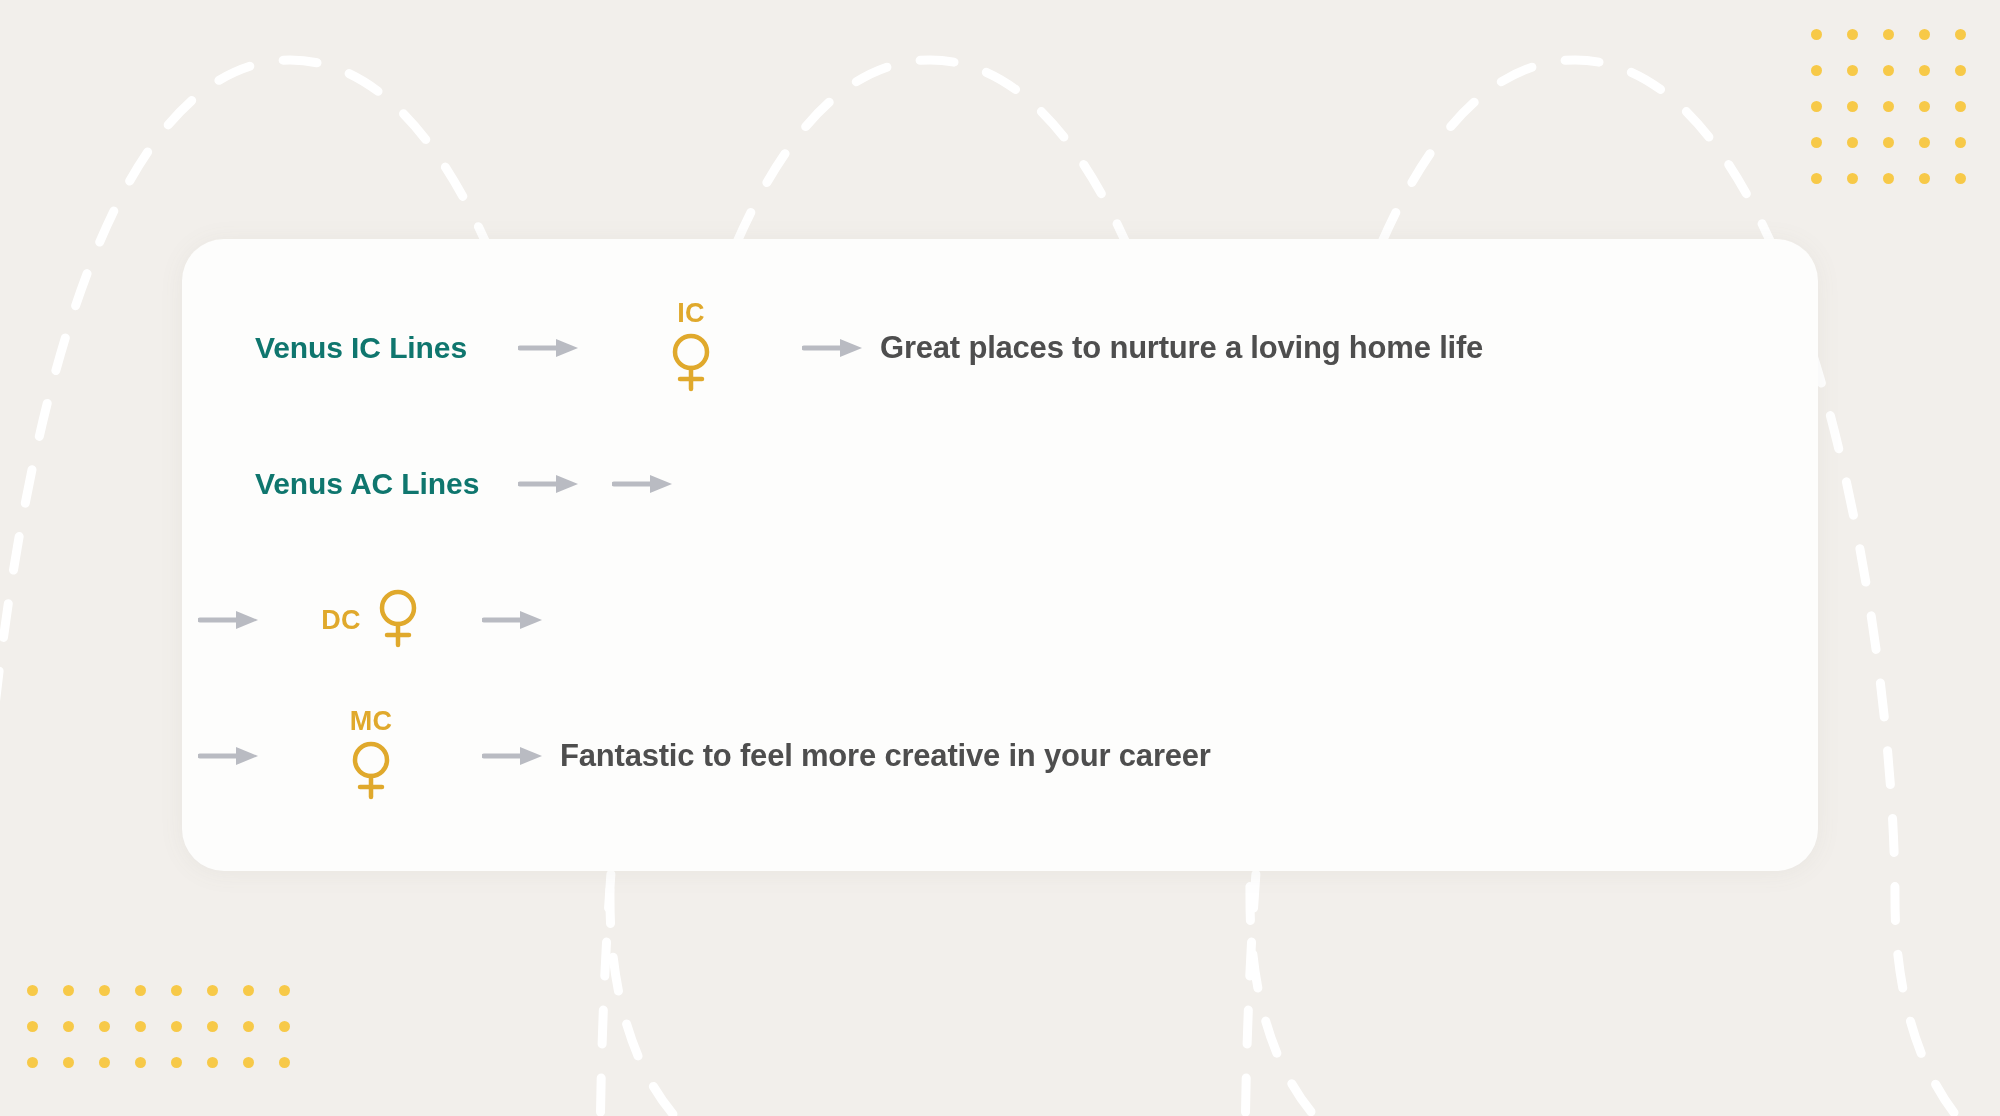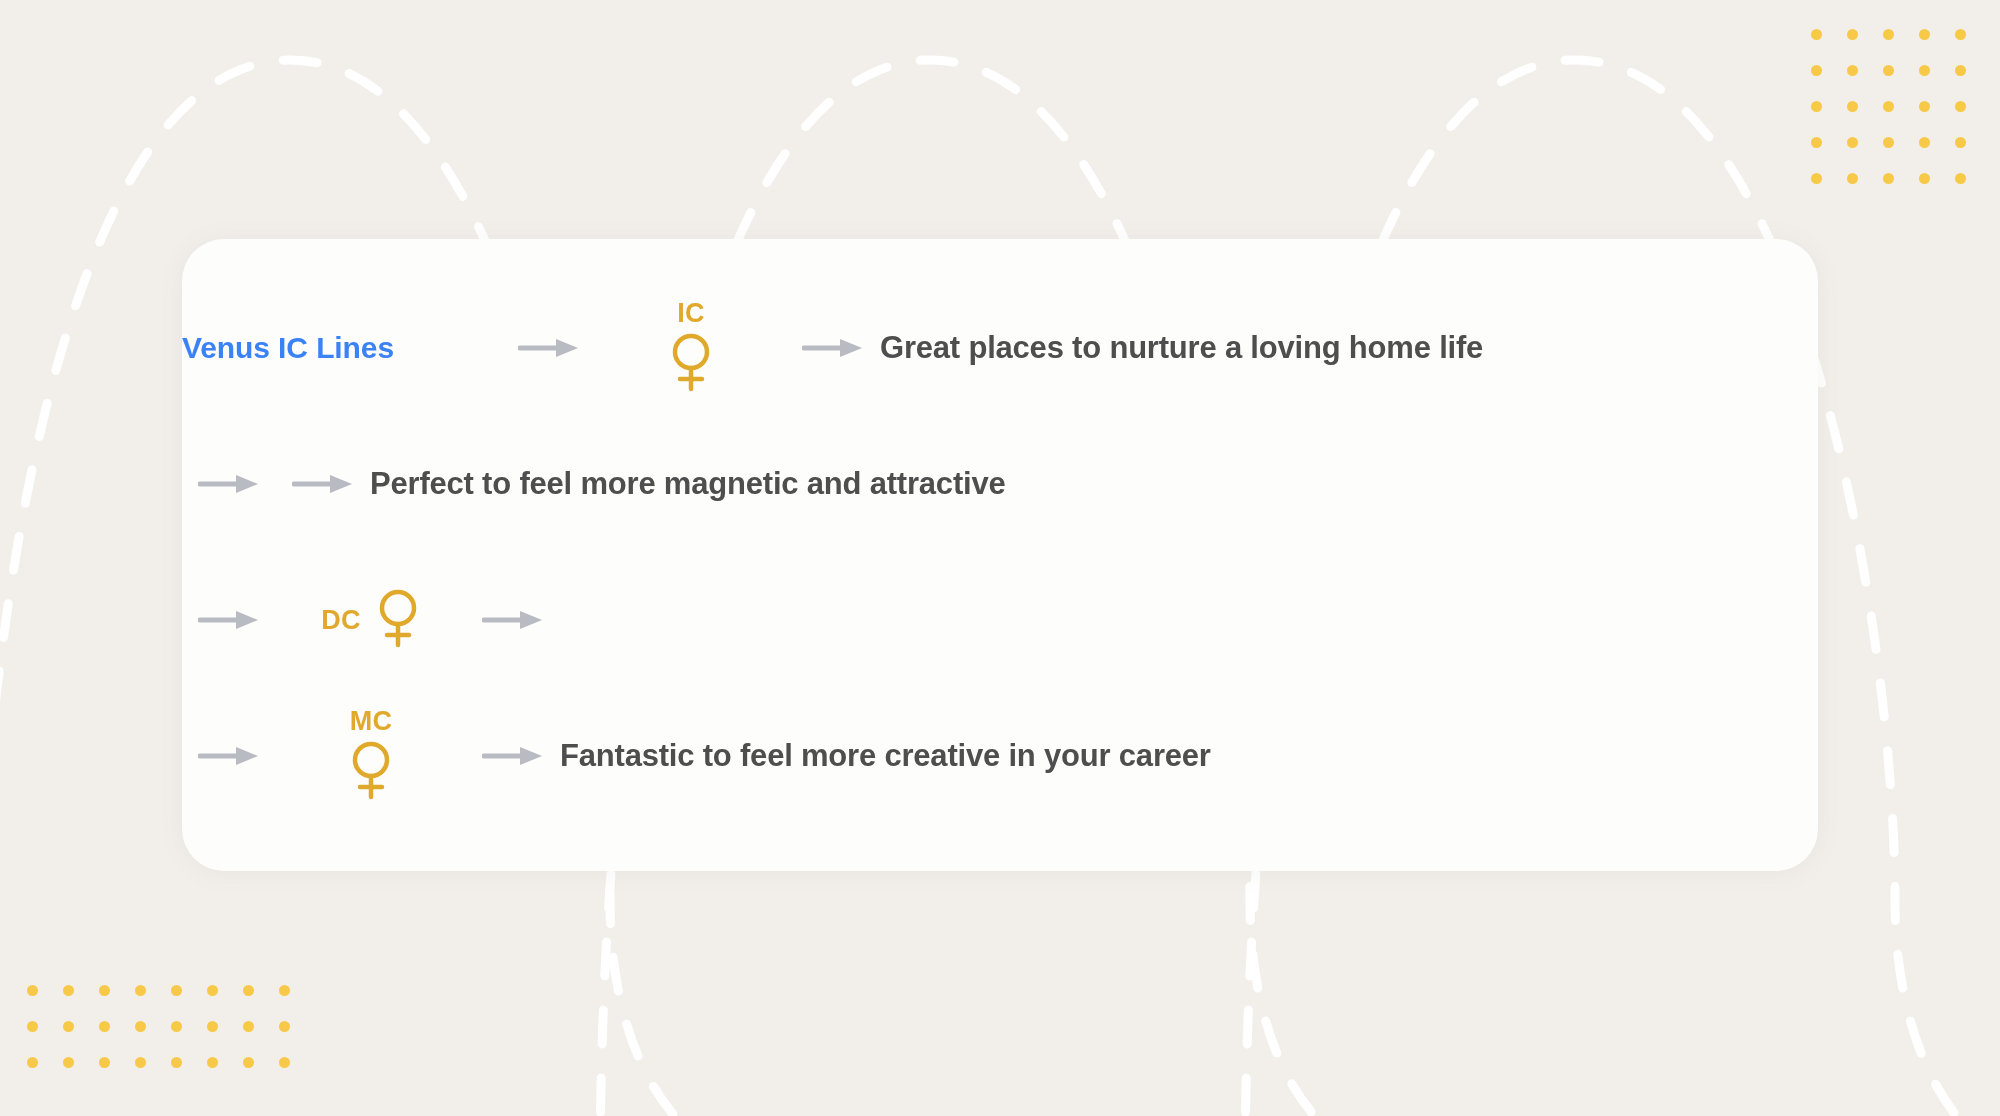--- a/index.html
+++ b/index.html
@@ -79,24 +79,25 @@
 
   .row {
     display: flex;
     align-items: center;
     height: 136px;
     box-sizing: border-box;
   }
 
   .row-label {
     width: 320px;
+    padding-left: 73px;
     box-sizing: border-box;
     font-size: 30px;
     font-weight: 700;
-    color: #3b82f6;
+    color: #0f766e;
     letter-spacing: -0.1px;
     white-space: nowrap;
   }
 
   .arrow {
     width: 94px;
     flex: none;
     display: flex;
     align-items: center;
     justify-content: center;
@@ -232,33 +233,33 @@
     <div class="arrow">
       <svg width="62" height="26" viewBox="0 0 62 26" aria-hidden="true">
         <line x1="2" y1="13" x2="40" y2="13" stroke="#b9bbc2" stroke-width="5" stroke-linecap="round"></line>
         <path d="M 38 4 L 60 13 L 38 22 Z" fill="#b9bbc2"></path>
       </svg>
     </div>
     <div class="row-desc">Great places to nurture a loving home life</div>
   </div>
 
   <div class="row">
-    <div class="arrow">
-      <svg width="62" height="26" viewBox="0 0 62 26" aria-hidden="true">
-        <line x1="2" y1="13" x2="40" y2="13" stroke="#b9bbc2" stroke-width="5" stroke-linecap="round"></line>
-        <path d="M 38 4 L 60 13 L 38 22 Z" fill="#b9bbc2"></path>
-      </svg>
-    </div>
-    <div class="arrow">
-      <svg width="62" height="26" viewBox="0 0 62 26" aria-hidden="true">
-        <line x1="2" y1="13" x2="40" y2="13" stroke="#b9bbc2" stroke-width="5" stroke-linecap="round"></line>
-        <path d="M 38 4 L 60 13 L 38 22 Z" fill="#b9bbc2"></path>
-      </svg>
-    </div>
-    <div class="row-desc">Perfect to feel more magnetic and attractive</div>
+    <div class="row-label">Venus AC Lines</div>
+    <div class="arrow">
+      <svg width="62" height="26" viewBox="0 0 62 26" aria-hidden="true">
+        <line x1="2" y1="13" x2="40" y2="13" stroke="#b9bbc2" stroke-width="5" stroke-linecap="round"></line>
+        <path d="M 38 4 L 60 13 L 38 22 Z" fill="#b9bbc2"></path>
+      </svg>
+    </div>
+    <div class="arrow">
+      <svg width="62" height="26" viewBox="0 0 62 26" aria-hidden="true">
+        <line x1="2" y1="13" x2="40" y2="13" stroke="#b9bbc2" stroke-width="5" stroke-linecap="round"></line>
+        <path d="M 38 4 L 60 13 L 38 22 Z" fill="#b9bbc2"></path>
+      </svg>
+    </div>
   </div>
 
   <div class="row">
     <div class="arrow">
       <svg width="62" height="26" viewBox="0 0 62 26" aria-hidden="true">
         <line x1="2" y1="13" x2="40" y2="13" stroke="#b9bbc2" stroke-width="5" stroke-linecap="round"></line>
         <path d="M 38 4 L 60 13 L 38 22 Z" fill="#b9bbc2"></path>
       </svg>
     </div>
     <div class="glyph-cell">

